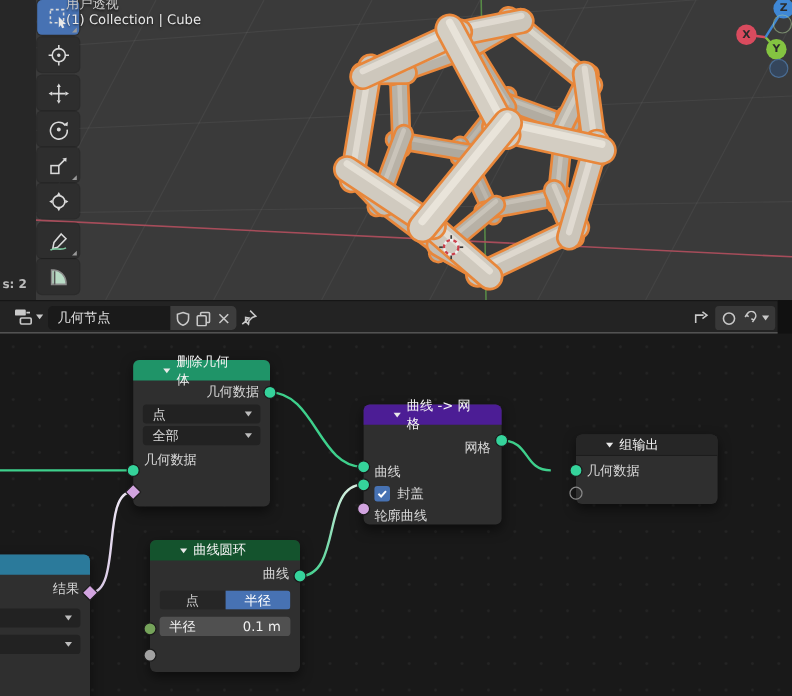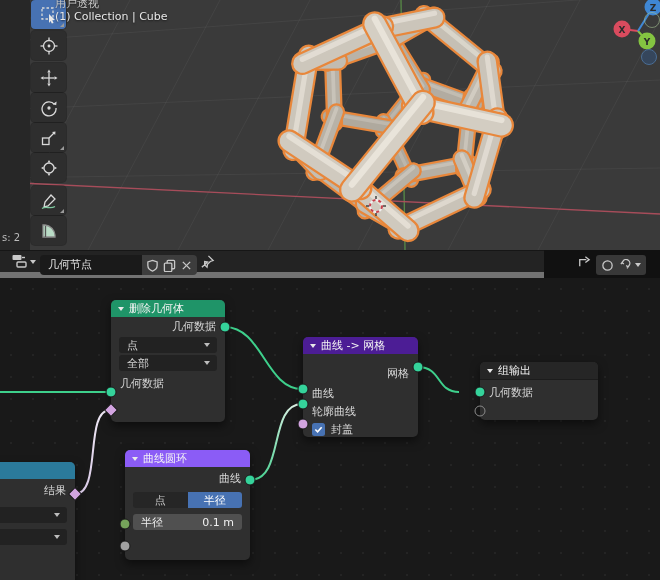--- a/index.html
+++ b/index.html
@@ -1,58 +1,58 @@
 <!DOCTYPE html>
 <html><head>
 <meta charset="utf-8">
 <style>
   html,body{margin:0;padding:0;background:#111;}
   .stage{position:relative;width:660px;height:580px;overflow:hidden;
          font-family:"DejaVu Sans","Liberation Sans",sans-serif;
          -webkit-font-smoothing:antialiased;user-select:none;}
   
   .viewport{position:absolute;left:0;top:0;width:660px;height:250px;background:#3a3a3a;}
-  .vp-strip{position:absolute;left:0;top:0;width:30px;height:250px;background:#272727;}
+  .vp-strip{position:absolute;left:0;top:0;width:30px;height:250px;background:#272727;font-weight:bold;}
   .vp-stats{position:absolute;left:2px;top:232px;font-size:10px;color:#bcbcbc;}
   .vp-text{position:absolute;left:55px;font-size:11px;color:#c9c9c9;text-shadow:0 1px 2px rgba(0,0,0,.6);}
   .vp-text.l2{color:#e8e8e8;}
   .toolbar{position:absolute;left:31px;top:0;width:35px;}
   .tool-btn{position:absolute;left:0;width:35px;height:29px;background:#2e2e2e;border-radius:4px;
             display:flex;align-items:center;justify-content:center;box-shadow:0 0 0 1px rgba(0,0,0,.25);}
   .tool-btn.active{background:#4772b3;}
   .tool-btn svg{stroke:#d9d9d9;fill:none;stroke-width:1.3;}
   .tool-btn .corner{position:absolute;right:2px;bottom:2px;width:0;height:0;
             border-left:4px solid transparent;border-bottom:4px solid #9a9a9a;}
   
   .giz-ball{position:absolute;border-radius:50%;display:flex;align-items:center;justify-content:center;
             font-size:9px;font-weight:bold;color:#2b2b2b;transform:translate(-50%,-50%);}
   
-  .ne-header{position:absolute;left:0;top:250px;width:544px;height:28px;background:#232323;
-             border-top:1px solid #161616;border-bottom:6px solid #737373;box-sizing:border-box;
+  .ne-header{position:absolute;left:0;top:250px;width:648px;height:28px;background:#232323;
+             border-top:1px solid #161616;border-bottom:1px solid #737373;box-sizing:border-box;
              display:flex;align-items:center;}
   .ne-header svg{stroke:#c9c9c9;fill:none;stroke-width:1.4;}
   .hbtn{display:flex;align-items:center;justify-content:center;height:20px;border-radius:3px;}
   .tree-name{position:absolute;left:40px;top:4px;width:102px;height:20px;background:#1a1a1a;
              border-radius:4px 0 0 4px;color:#e3e3e3;font-size:11px;line-height:20px;padding-left:8px;box-sizing:border-box;}
   .grp{position:absolute;left:142px;top:4px;height:20px;background:#3d3d3d;border-radius:0 4px 4px 0;
        display:flex;align-items:center;padding:0 2px;}
   .grp .hbtn{width:17px;}
   .right-grp{position:absolute;left:596px;top:4px;height:20px;background:#383838;border-radius:3px;
        display:flex;align-items:center;padding:0 3px;}
   .tri-down{width:0;height:0;border-left:3.5px solid transparent;border-right:3.5px solid transparent;
             border-top:4px solid #c9c9c9;}
   .half-disc{position:absolute;left:652px;top:255px;width:17px;height:17px;border-radius:50%;background:#4772b3;}
   
   .canvas{position:absolute;left:0;top:278px;width:660px;height:302px;background:#191919;
           background-image:radial-gradient(#242424 1px,transparent 1.3px);background-size:22px 22px;}
   .wires{position:absolute;left:0;top:0;width:660px;height:302px;}
   .node{position:absolute;background:#2f2f2f;border-radius:5px;box-shadow:0 4px 10px rgba(0,0,0,.5);
         font-size:11px;color:#d8d8d8;box-sizing:border-box;z-index:2;}
   .nhead{height:17px;border-radius:5px 5px 0 0;display:flex;align-items:center;gap:5px;
-         padding:0 7px;color:#f4f4f4;font-size:11px;}
+         padding:0 25px;color:#f4f4f4;font-size:11px;}
   .nhead .chev{width:0;height:0;border-left:3.5px solid transparent;border-right:3.5px solid transparent;
          border-top:4.5px solid #e9e9e9;}
   .row{height:18px;display:flex;align-items:center;padding:0 9px;}
   .row.out{justify-content:flex-end;}
   .dd{position:relative;height:16px;margin:2px 8px;background:#222222;border-radius:3px;
       display:flex;align-items:center;padding:0 8px;color:#d6d6d6;}
   .dd::after{content:"";position:absolute;right:7px;top:6px;width:0;height:0;
       border-left:3.5px solid transparent;border-right:3.5px solid transparent;border-top:4px solid #bdbdbd;}
   .numfield{height:16px;margin:2px 8px;background:#505050;border-radius:3px;display:flex;
       align-items:center;justify-content:space-between;padding:0 8px;color:#f1f1f1;}
@@ -387,50 +387,50 @@
         <span class="chev"></span>
         <span>曲线 -&gt; 网格</span>
       </div>
       <div class="row out" style="margin-top:10px">
           <span>网格</span>
         </div>
       <div class="row" style="margin-top:2px">
           <span>曲线</span>
         </div>
       <div class="row">
-          <span>轮廓曲线</span>
-        </div>
-      <div class="row">
         <span class="checkbox">
           <svg width="9" height="9" viewBox="0 0 10 10">
               <polyline points="1.5,5 4,7.5 8.5,2.5" fill="none" stroke="#fff" stroke-width="1.8"></polyline>
             </svg>
         </span>
         <span>封盖</span>
       </div>
+      <div class="row">
+          <span>轮廓曲线</span>
+        </div>
       <span class="sock" style="left:115px;top:30px;background:#35d39b"></span>
       <span class="sock" style="left:0;top:52px;background:#35d39b"></span>
       <span class="sock" style="left:0;top:67px;background:#35d39b"></span>
       <span class="sock" style="left:0;top:87px;background:#d2a4e0"></span>
     </div>
 
     <div class="node" style="left:480px;top:84px;width:118px;height:58px">
       <div class="nhead" style="background:#262626;border-bottom:1px solid #1c1c1c">
         <span class="chev"></span>
         <span>组输出</span>
       </div>
       <div class="row" style="margin-top:3px">
           <span>几何数据</span>
         </div>
       <span class="sock" style="left:0;top:30px;background:#35d39b"></span>
       <span class="sock virtual" style="left:0;top:49px"></span>
     </div>
 
     <div class="node" style="left:125px;top:172px;width:125px;height:110px">
-      <div class="nhead" style="background:#8b5cf6">
+      <div class="nhead" style="background:#14532d">
         <span class="chev"></span>
         <span>曲线圆环</span>
       </div>
       <div class="row out" style="margin-top:2px">
           <span>曲线</span>
         </div>
       <div class="seg" style="margin-top:5px">
         <span class="opt">
             <span>点</span>
           </span>

